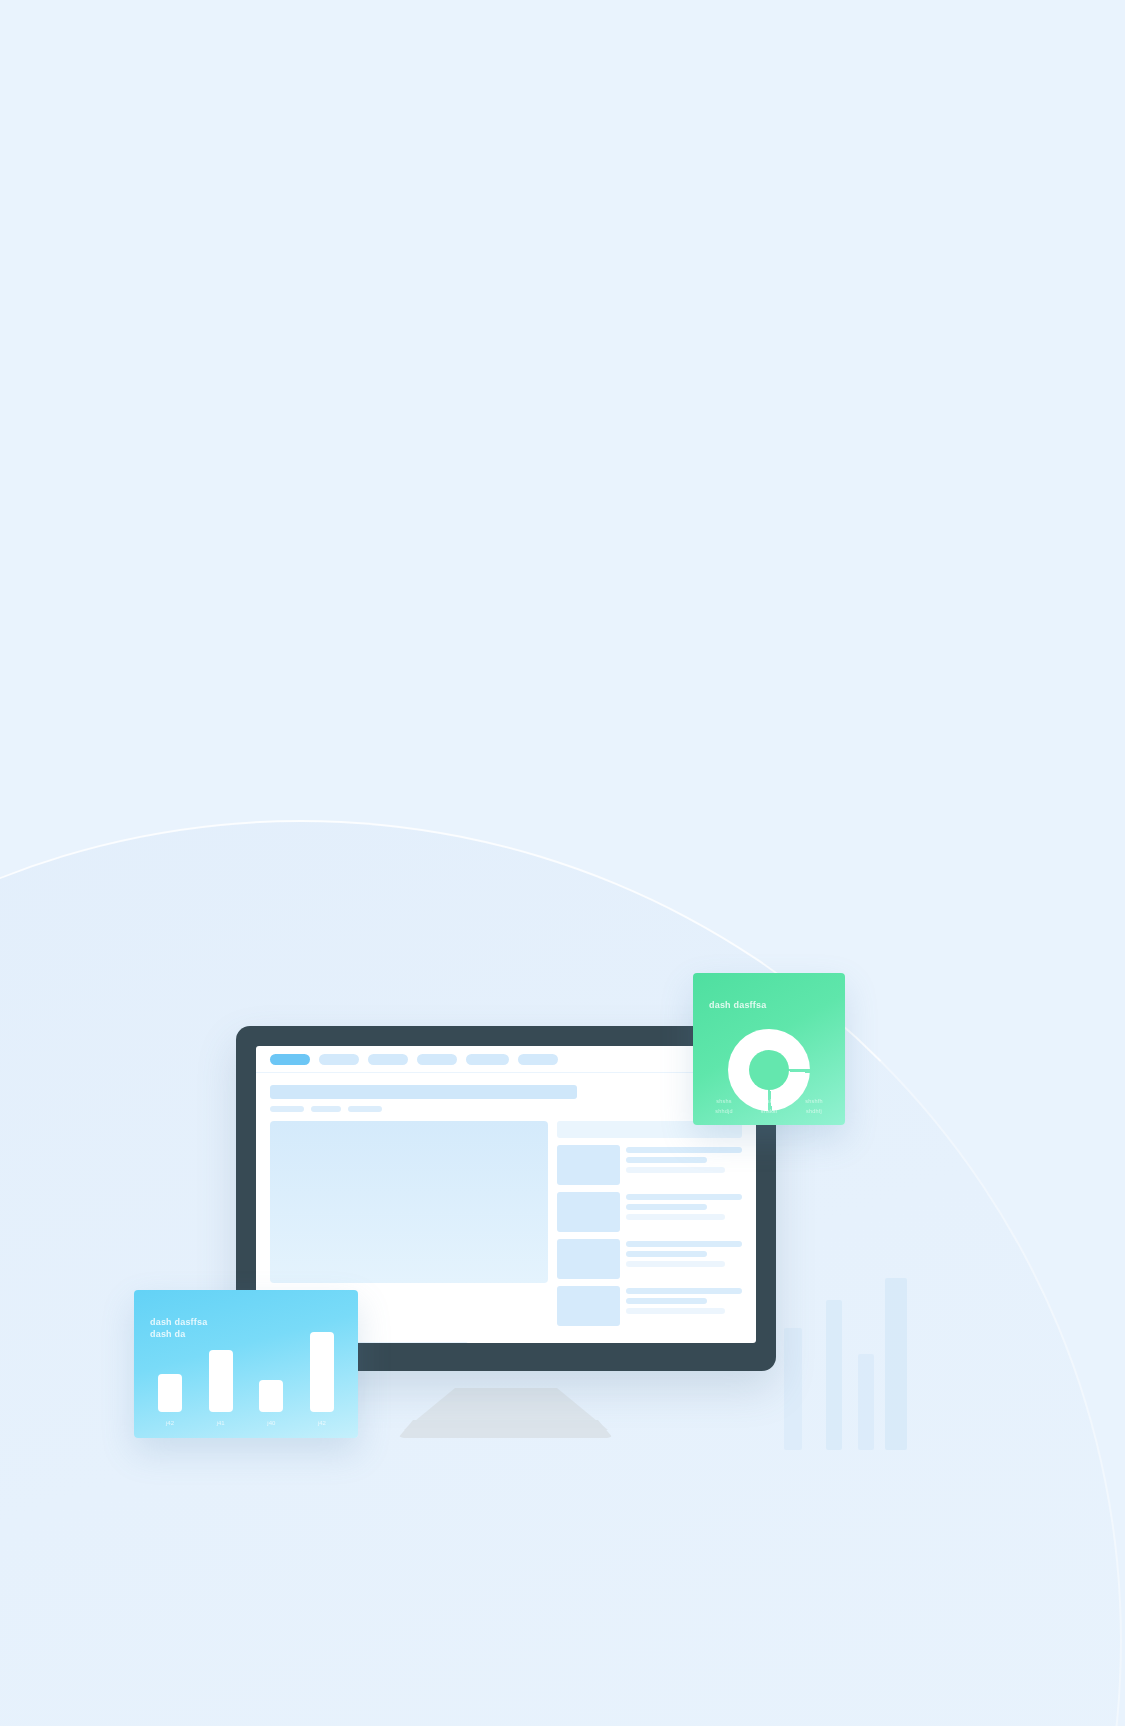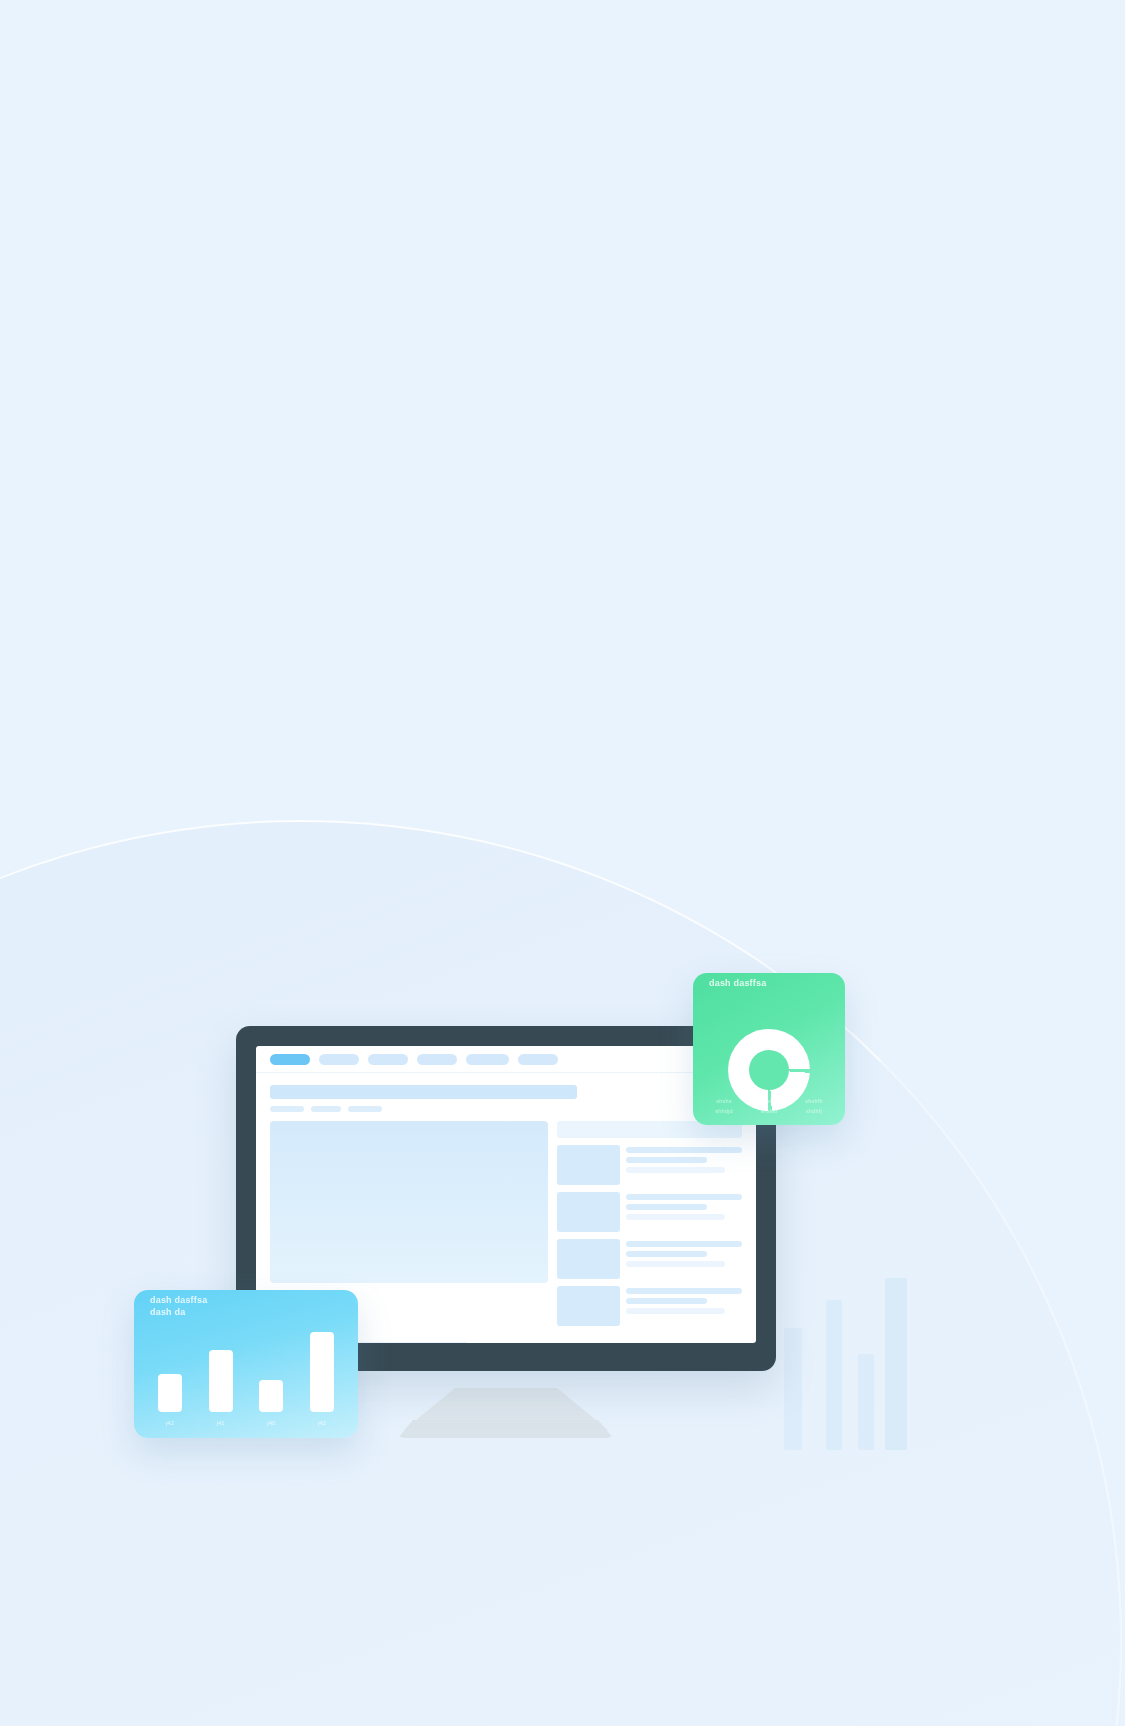--- a/index.html
+++ b/index.html
@@ -49,21 +49,21 @@
   .side-head{height:17px;border-radius:3px;background:#eaf5fd;margin-bottom:7px;}
   .side-item{display:flex;gap:6px;margin-bottom:7px;}
   .thumb{flex:0 0 63px;height:40px;border-radius:3px;background:#d5eafb;}
   .lines{flex:1;display:flex;flex-direction:column;justify-content:flex-start;gap:4px;padding-top:2px;}
   .ln{height:6px;border-radius:3px;background:#d9ecfb;}
   .ln.w100{width:100%}.ln.w70{width:70%}.ln.w85{width:85%}
   .foot-lines{margin-top:9px;display:flex;flex-direction:column;gap:5px;}
   .fl{height:5px;border-radius:3px;background:#e9f4fd;}
 
   
-  .card{position:absolute;border-radius:14px;padding:4px 16px;color:#fff;
+  .card{position:absolute;border-radius:4px;padding:26px 16px;color:#fff;
      box-shadow:0 14px 34px rgba(90,140,180,.20);box-sizing:border-box;}
   .card-title{font-size:9px;font-weight:700;letter-spacing:.2px;
      color:rgba(255,255,255,.82);line-height:1.35;}
 
   
   .card-green{left:693px;top:973px;width:152px;height:152px;
      background:linear-gradient(150deg,#4fdfa0 0%,#5fe6ab 45%,#93f2d2 100%);}
   .donut-wrap{position:absolute;left:50%;top:56px;transform:translateX(-50%);
      width:82px;height:82px;}
   .donut{width:82px;height:82px;border-radius:50%;

